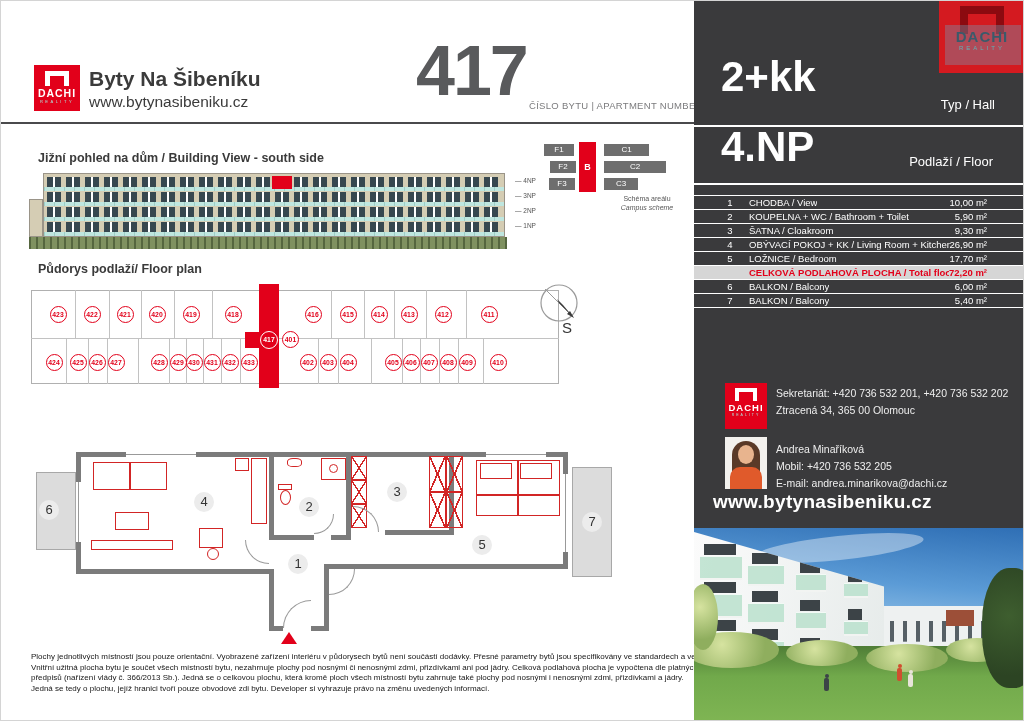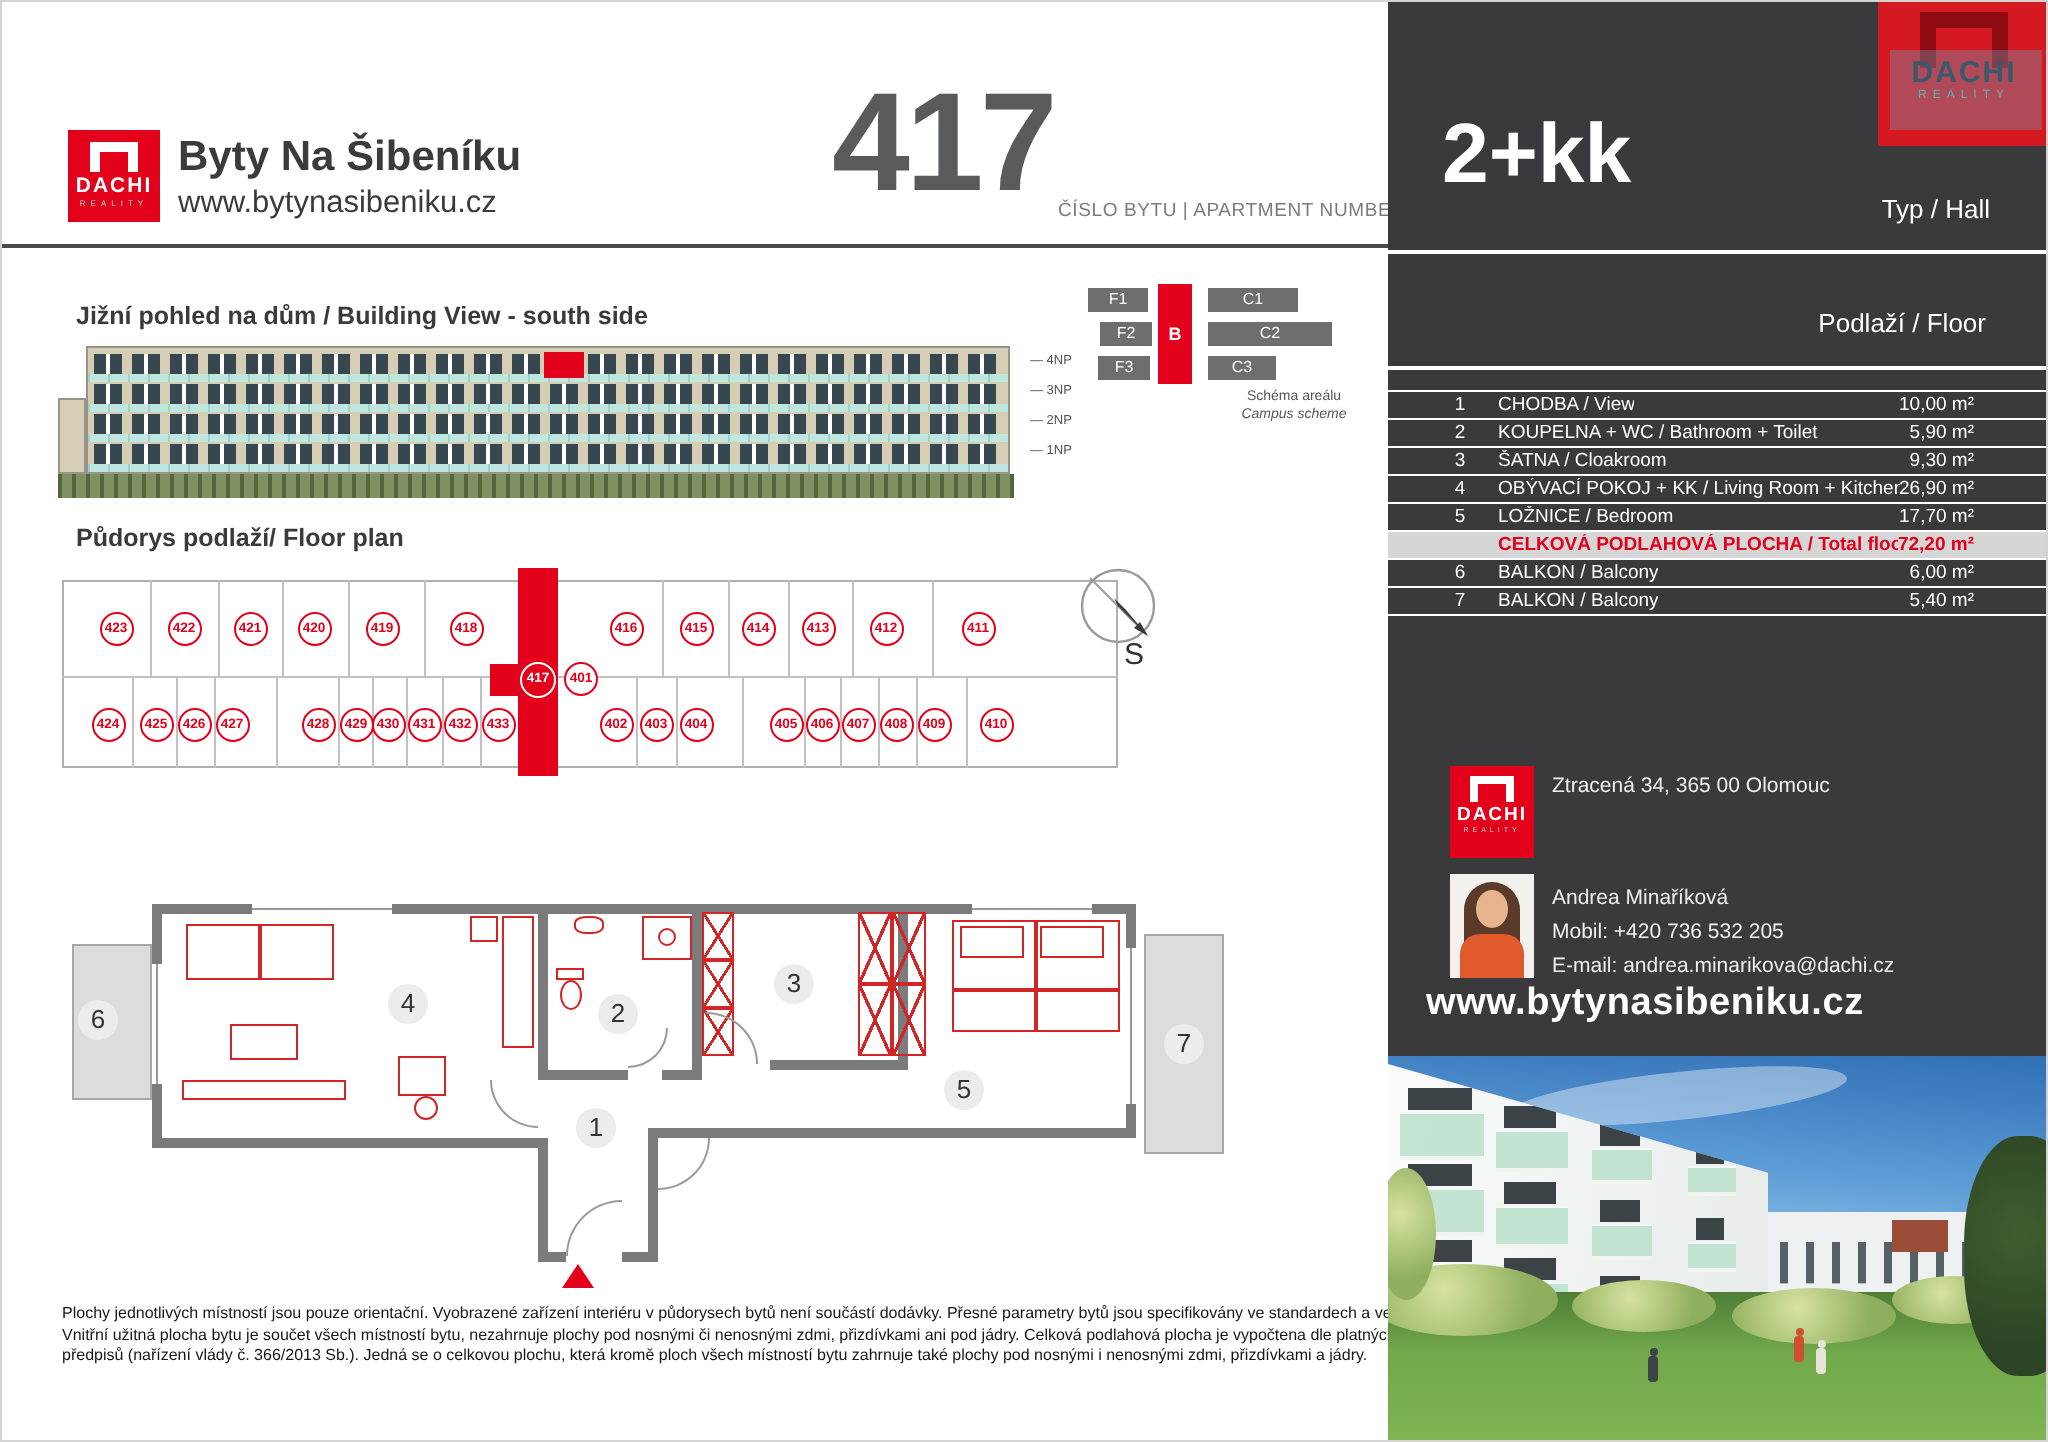--- a/index.html
+++ b/index.html
@@ -334,34 +334,36 @@
   </div>
 
   <div class="disclaimer">
 
       <div class="disc-line">Plochy jednotlivých místností jsou pouze orientační. Vyobrazené zařízení interiéru v půdorysech bytů není součástí dodávky. Přesné parametry bytů jsou specifikovány ve standardech a ve smlouvě.</div>
 
       <div class="disc-line">Vnitřní užitná plocha bytu je součet všech místností bytu, nezahrnuje plochy pod nosnými či nenosnými zdmi, přizdívkami ani pod jádry. Celková podlahová plocha je vypočtena dle platných právních</div>
 
       <div class="disc-line">předpisů (nařízení vlády č. 366/2013 Sb.). Jedná se o celkovou plochu, která kromě ploch všech místností bytu zahrnuje také plochy pod nosnými i nenosnými zdmi, přizdívkami a jádry.</div>
 
+      <div class="disc-line">Jedná se tedy o plochu, jejíž hranici tvoří pouze obvodové zdi bytu. Developer si vyhrazuje právo na změnu uvedených informací.</div>
 
   </div>
 
   <div class="panel">
     <div class="corner-logo">
       <div class="arch2"></div>
       <div class="ctxt">DACHI</div>
       <div class="csub">REALITY</div>
       <div class="corner-overlay"></div>
     </div>
 
     <div class="type-value">2+kk</div>
     <div class="type-label">Typ / Hall</div>
     <div class="hr-white" style="top:124px;"></div>
+    <div class="floor-value">4.NP</div>
     <div class="floor-label">Podlaží / Floor</div>
     <div class="hr-white" style="top:182px;"></div>
 
     <div class="rooms-table">
 
         <div class="t-row">
           <span class="t-num">1</span>
           <span class="t-name">CHODBA / View</span>
           <span class="t-area">10,00 m²</span>
         </div>
@@ -410,20 +412,21 @@
         </div>
 
     </div>
 
     <div class="c-logo">
       <div class="arch"></div>
       <div class="ltxt">DACHI</div>
       <div class="lsub">REALITY</div>
     </div>
     <div class="c-office">
+      <div>Sekretariát: +420 736 532 201, +420 736 532 202</div>
       <div>Ztracená 34, 365 00 Olomouc</div>
     </div>
     <div class="c-photo">
       <div class="c-hair"></div>
       <div class="c-face"></div>
       <div class="c-body"></div>
     </div>
     <div class="c-agent">
       <div>Andrea Minaříková</div>
       <div>Mobil: +420 736 532 205</div>

